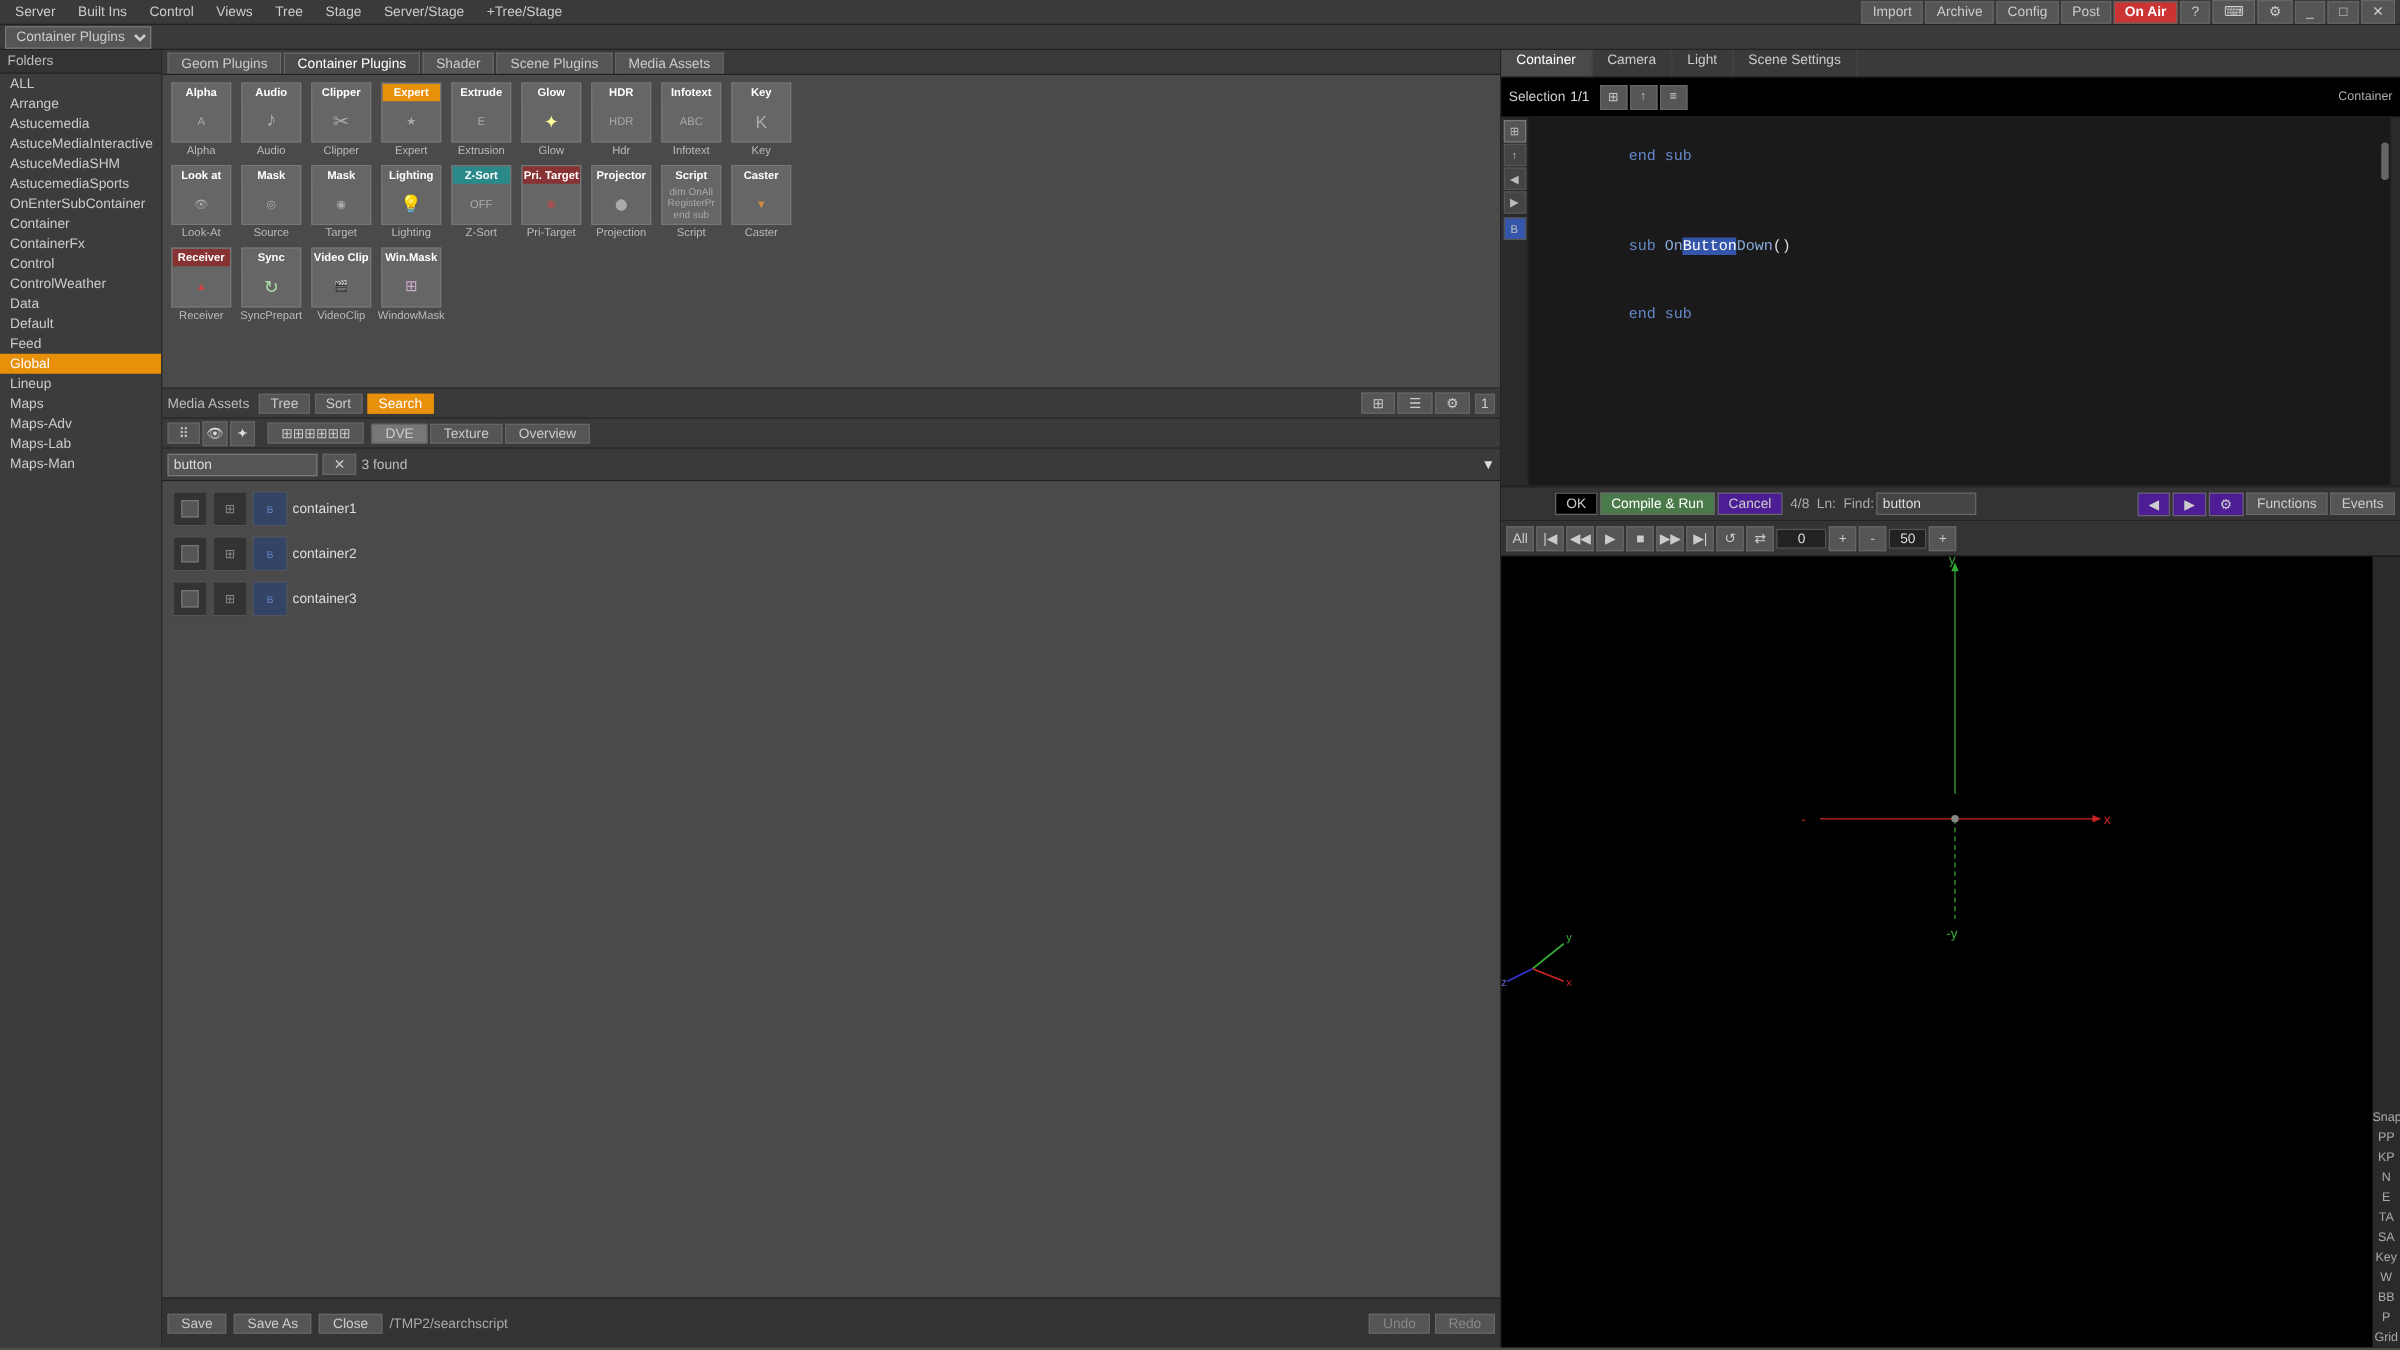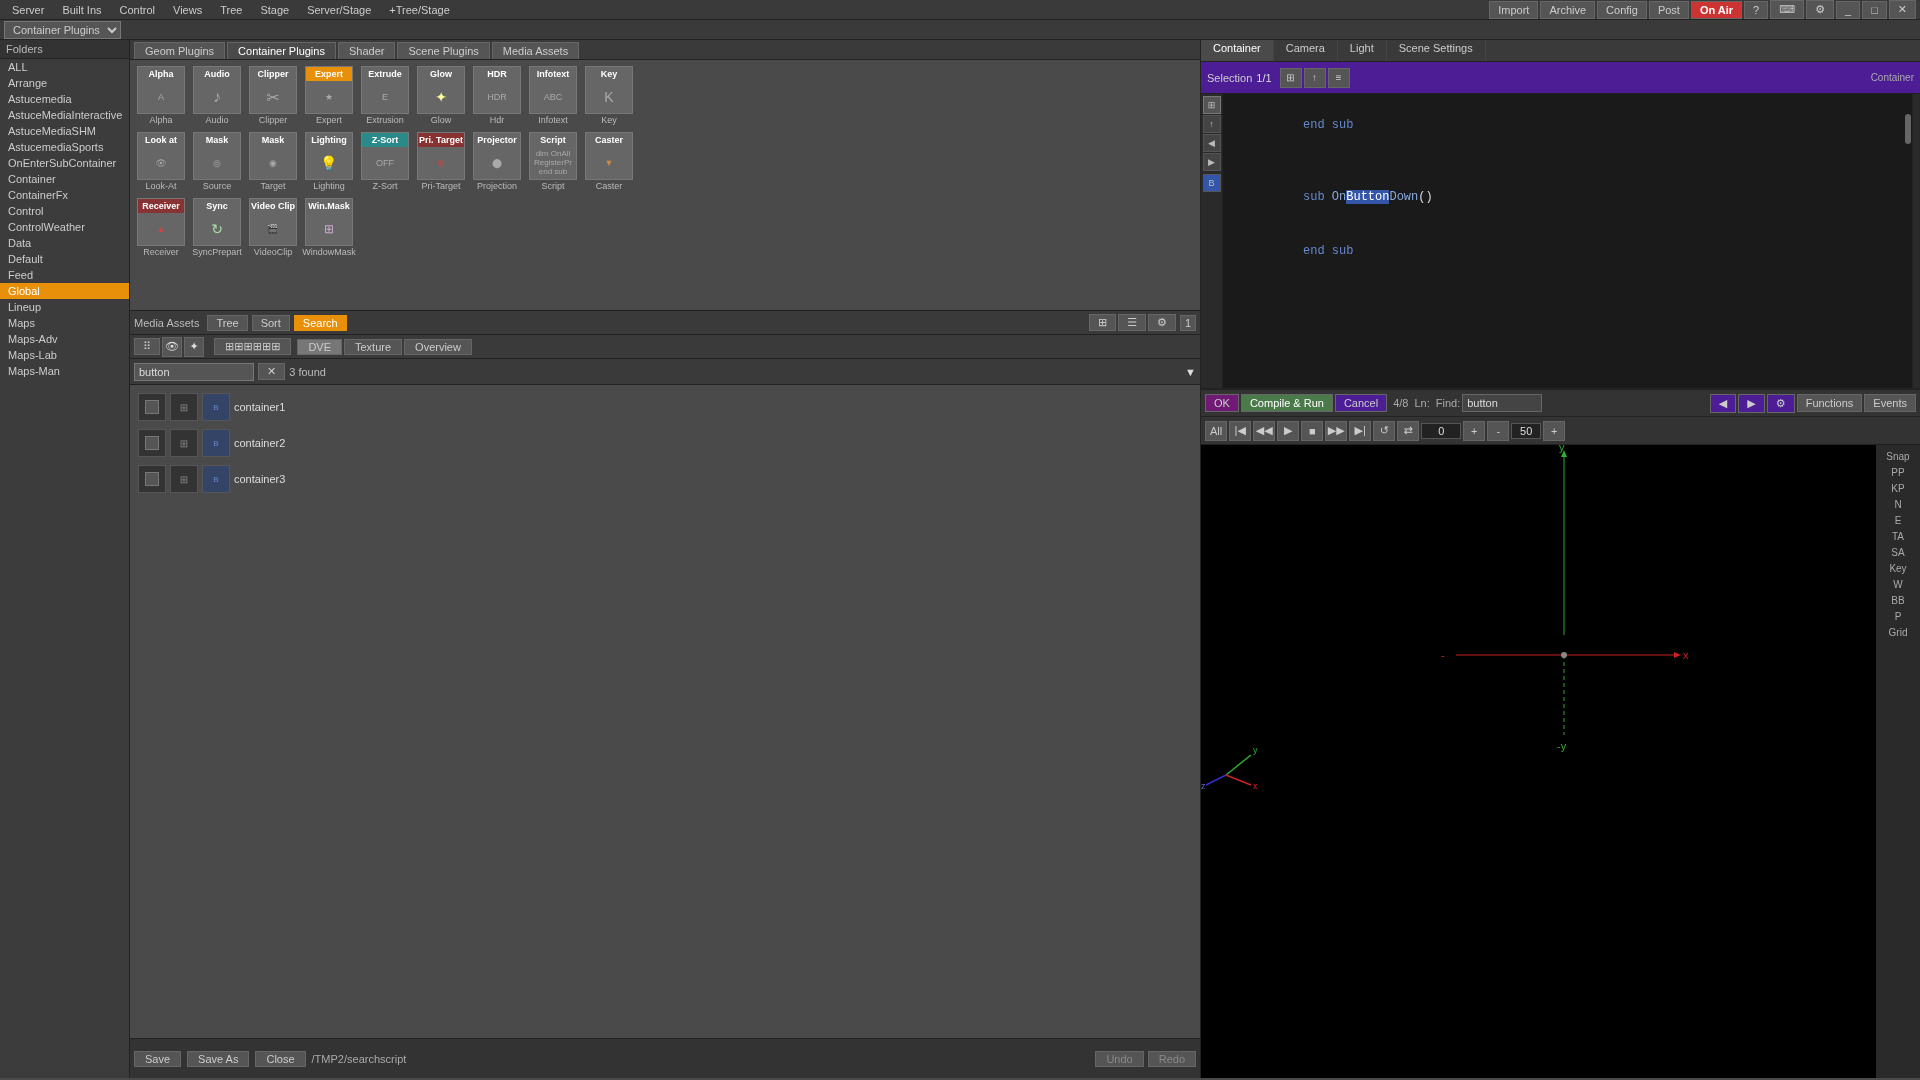--- a/index.html
+++ b/index.html
@@ -309,21 +309,21 @@
       color: #ccc;
       font-size: 11px;
       border-right: 1px solid #444;
     }
     .right-tab.active { background: #4a4a4a; color: white; }
 
     
     .selection-bar {
       display: flex;
       align-items: center;
-      background: #4c1d95;
+      background: #000000;
       height: 32px;
       padding: 0 6px;
       gap: 4px;
       border-bottom: 1px solid #222;
     }
     .selection-label {
       color: #ccc;
       font-size: 11px;
     }
     .selection-value {
@@ -448,28 +448,29 @@
       background: #000;
       position: relative;
       overflow: hidden;
     }
 
     
     .viewport-side-labels {
       position: absolute;
       top: 0;
       right: 0;
-      width: 44px;
+      width: 22px;
       background: #2a2a2a;
       height: 100%;
       display: flex;
       flex-direction: column;
       align-items: center;
       padding-top: 4px;
       gap: 1px;
+      justify-content: flex-end;
     }
     .vp-side-label {
       font-size: 10px;
       color: #aaa;
       cursor: pointer;
       padding: 2px 0;
       width: 100%;
       text-align: center;
     }
 
@@ -906,21 +907,21 @@
         <div class="script-line">
           <span class="code-keyword">end sub</span>
         </div>
         <div class="scrollbar-handle"></div>
       </div>
 
       <div style="width:8px;background:#2a2a2a;border-left:1px solid #222;cursor:pointer;"></div>
     </div>
 
     <div class="editor-toolbar">
-      <div class="editor-btn" style="background:#701a75;">OK</div>
+      <div class="editor-btn" style="background:#000000;margin-left:39px;">OK</div>
       <div class="editor-btn primary">Compile &amp; Run</div>
       <div class="editor-btn">Cancel</div>
       <span class="ln-label">4/8</span>
       <span class="ln-label">Ln:</span>
       <span class="ln-label">Find:</span>
       <input class="find-input" type="text" value="button" style="">
       <div class="editor-right-btns">
         <div class="editor-btn">◀</div>
         <div class="editor-btn">▶</div>
         <div class="editor-btn">⚙</div>

